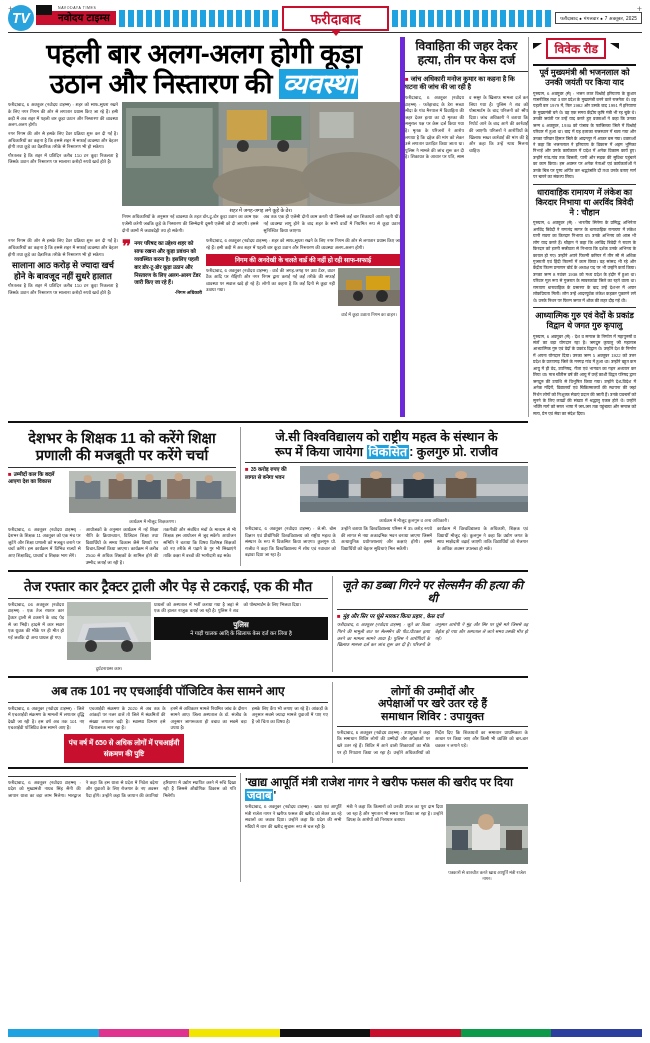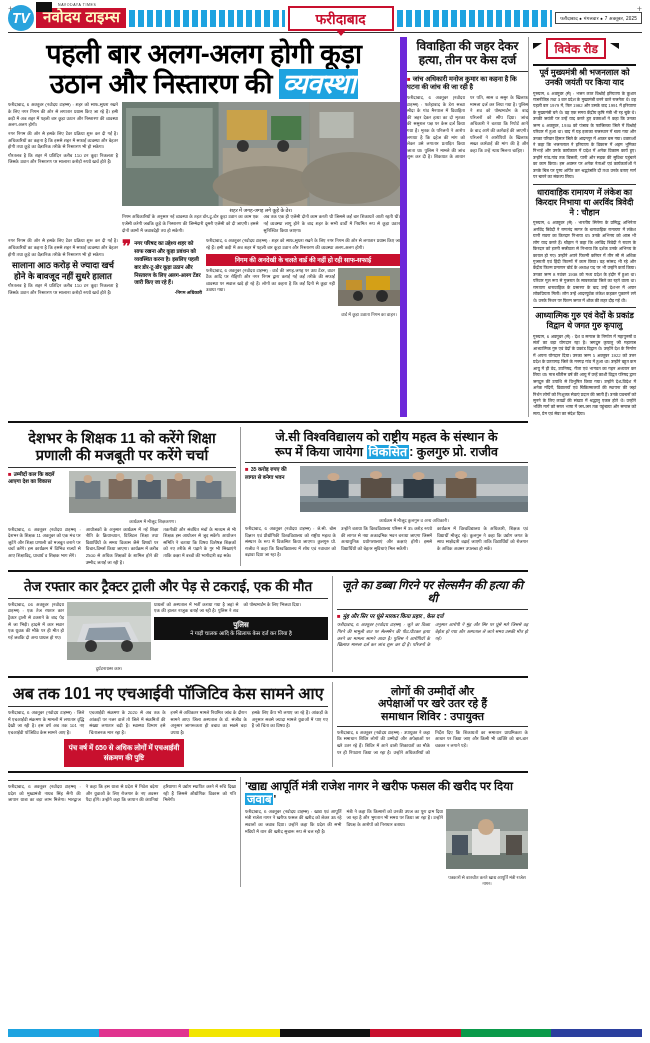--- a/index.html
+++ b/index.html
@@ -21,22 +21,22 @@
   .logo-tv {
     width: 26px; height: 26px; border-radius: 50%;
     background: #29a3dd; color: #fff; font-weight: bold;
     font-size: 14px; display: flex; align-items: center; justify-content: center;
     font-style: italic; flex: 0 0 auto; margin-right: 2px;
   }
   .logo-block { position: relative; flex: 0 0 auto; }
   .logo-tiny { font-size: 3.5px; letter-spacing: .6px; color: #333; text-align: center;
                position: absolute; top: -5px; left: 22px; white-space: nowrap; }
   .logo-name {
-    background: #c8102e; color: #fef9c3; font-weight: bold; font-size: 15px;
-    padding: 1px 6px 2px 7px; letter-spacing: .2px; line-height: 1.1;
+    background: #c8102e; color: #000000; font-weight: bold; font-size: 10px;
+    padding: 1px 6px 2px 22px; letter-spacing: .2px; line-height: 1.1;
   }
   .logo-flag { position: absolute; left: 0; top: -6px; width: 16px; height: 10px; background:#111; }
   .bars { flex: 1 1 auto; height: 17px; margin: 0 3px;
           background: repeating-linear-gradient(to right, #1ea3e0 0 6px, #fff 6px 9px); }
   .edition-tag {
     background: #fff; border: 2px solid #c8102e; position: relative;
     padding: 1px 26px; flex: 0 0 auto;
   }
   .edition-tag span { color: #c8102e; font-weight: bold; font-size: 14px; }
   .edition-tag:after {
@@ -45,21 +45,21 @@
     border-top: 6px solid #c8102e;
   }
   .dateline {
     border: 1px solid #444; font-size: 4.6px; padding: 2px 4px; color: #111;
     flex: 0 0 auto; white-space: nowrap; letter-spacing: .2px;
   }
 
   
   .cols { display: flex; margin-top: 4px; }
   .col-main { width: 392px; flex: 0 0 392px; }
-  .col-mid  { width: 128px; flex: 0 0 128px; border-left: 7px solid #6d28d9; padding-left: 0;}
+  .col-mid  { width: 128px; flex: 0 0 128px; border-left: 5px solid #6d28d9; padding-left: 0;}
   .col-right{ width: 108px; flex: 0 0 108px; border-left: 1px solid #999; padding-left: 4px;}
 
   
   h1.lead {
     font-size: 27px; font-weight: bold; line-height: 1.12; letter-spacing: -.3px;
     text-align: center; color: #000; margin-top: 2px;
   }
   h1.lead .hl { background: #1ea3e0; color: #fff; padding: 0 3px; font-style: italic; }
   .lead-strip {
     margin-top: 4px; background: #c8102e; color: #fff; position: relative;
@@ -367,21 +367,21 @@
       <div class="rule"></div>
       <h3 class="sub bullet-sq" style="font-size:5.6px;">मुंह और सिर पर घूंसे मारकर किया प्रहार , केस दर्ज</h3>
       <div class="body-text c2" style="margin-top:2px;">फरीदाबाद, 6 अक्तूबर (नवोदय टाइम्स) : जूते का डिब्बा गिरने की मामूली बात पर सेल्समैन की पीट-पीटकर हत्या करने का मामला सामने आया है। पुलिस ने आरोपियों के खिलाफ मामला दर्ज कर जांच शुरू कर दी है। परिजनों के अनुसार आरोपी ने मुंह और सिर पर घूंसे मारे जिससे वह बेहोश हो गया और अस्पताल ले जाते समय उसकी मौत हो गई।</div>
     </div>
   </div>
 
   <div class="rule-thick" style="width:520px;"></div>
 
   <div class="flex gap4" style="width:520px;">
     <div style="width:320px;flex:0 0 320px;">
-      <h2 class="sec" style="font-size:16px;">अब तक 101 नए एचआईवी पॉजिटिव केस सामने आए</h2>
+      <h2 class="sec" style="font-size:12px;">अब तक 101 नए एचआईवी पॉजिटिव केस सामने आए</h2>
       <div class="rule"></div>
       <div class="body-text c4" style="margin-top:2px;">
         <p>फरीदाबाद, 6 अक्तूबर (नवोदय टाइम्स) : जिले में एचआईवी संक्रमण के मामलों में लगातार वृद्धि देखी जा रही है। इस वर्ष अब तक 101 नए एचआईवी पॉजिटिव केस सामने आए हैं।</p>
         <p>एचआईवी संक्रमण के 2020 से अब तक के आंकड़ों पर नजर डालें तो जिले में संक्रमितों की संख्या लगातार बढ़ी है। स्वास्थ्य विभाग इसे चिंताजनक मान रहा है।</p>
         <p>इनमें से अधिकतर मामले नियमित जांच के दौरान सामने आए। जिला अस्पताल के डॉ. संजीव के अनुसार जागरूकता ही बचाव का सबसे बड़ा उपाय है।</p>
         <p>इसके लिए कैंप भी लगाए जा रहे हैं। आंकड़ों के अनुसार सबसे ज्यादा मामले युवाओं में पाए गए हैं जो चिंता का विषय है।</p>
       </div>
       <div style="width:120px;margin-left:56px;margin-top:2px;">
         <div class="redbox">पंच वर्ष में 650 से अधिक लोगों में एचआईवी संक्रमण की पुष्टि</div>
       </div>

